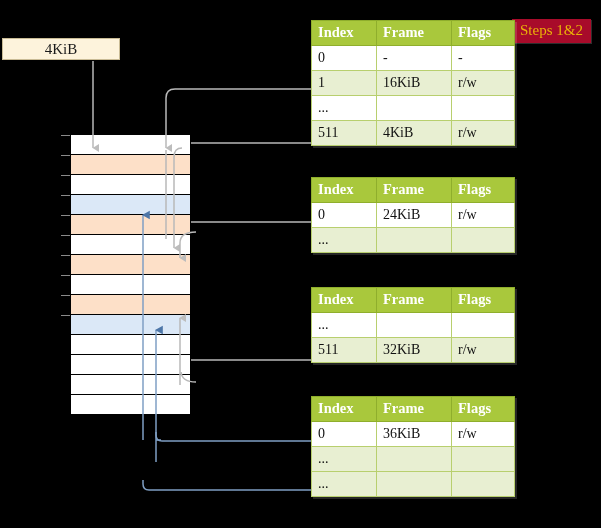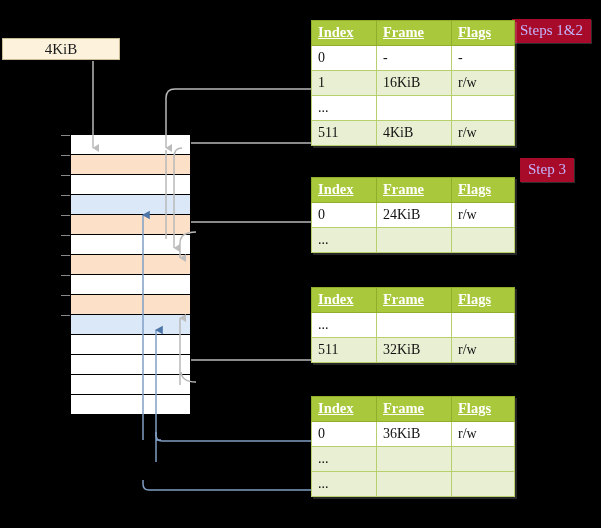--- a/index.html
+++ b/index.html
@@ -19,21 +19,21 @@
     position: absolute;
     left: 0; top: 0;
     width: 601px;
     height: 528px;
   }
 
   
   .badge {
     position: absolute;
     background: #a80b2a;
-    color: #c4b5fd;
+    color: #eab308;
     font-family: "Liberation Serif", serif;
     font-size: 15px;
     line-height: 1;
     padding: 4px 8px 5px 8px;
     white-space: nowrap;
     box-shadow: 1px 1px 0 rgba(255,255,255,0.18);
   }
 
   
   .srcbox {
@@ -84,21 +84,20 @@
     box-shadow: 2px 2px 0 rgba(255,255,255,0.15);
   }
   .ptable th {
     background: #a9c83c;
     color: #ffffff;
     font-weight: bold;
     text-align: left;
     padding: 3px 6px 4px 6px;
     border: 1px solid #8fae2c;
     font-size: 14.5px;
-    text-decoration: underline;
   }
   .ptable td {
     padding: 3px 6px 4px 6px;
     border: 1px solid #b8cf6e;
     text-align: left;
     color: #111;
     height: 17px;
   }
   .ptable tr.alt td { background: #e8efd2; }
   .colw-index { width: 52px; }
@@ -117,23 +116,20 @@
 <body>
 
 <div id="stage">
 
   <div class="srcbox" style="left:2px; top:38px; width:118px; height:22px;">
     <span>4KiB</span>
   </div>
 
   <div class="badge" style="left:512px; top:19px;">
     <span>Steps 1&amp;2</span>
-  </div>
-  <div class="badge" style="left:520px; top:158px;">
-    <span>Step 3</span>
   </div>
 
   <div id="memcol">
       <div class="memrow" style="top: 0px; height: 20px; background: rgb(255, 255, 255);"></div>
       <div class="memrow" style="top: 20px; height: 20px; background: rgb(253, 224, 200);"></div>
       <div class="tick" style="top: 20px;"></div>
       <div class="memrow" style="top: 40px; height: 20px; background: rgb(255, 255, 255);"></div>
       <div class="memrow" style="top: 60px; height: 20px; background: rgb(219, 232, 247);"></div>
       <div class="tick" style="top: 60px;"></div>
       <div class="memrow" style="top: 80px; height: 20px; background: rgb(253, 224, 200);"></div>

